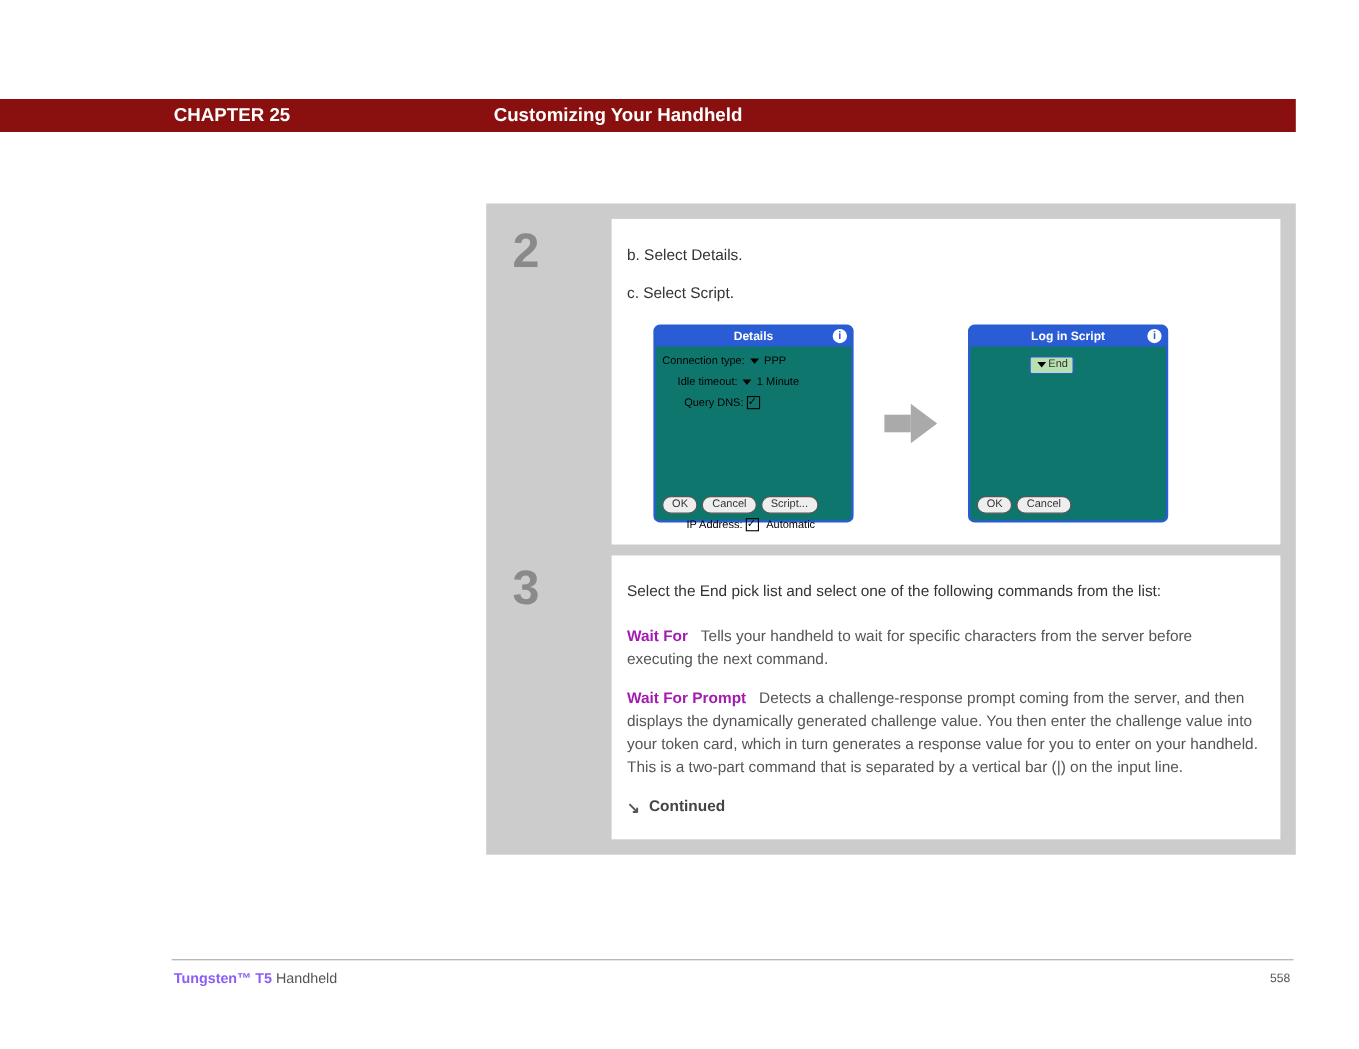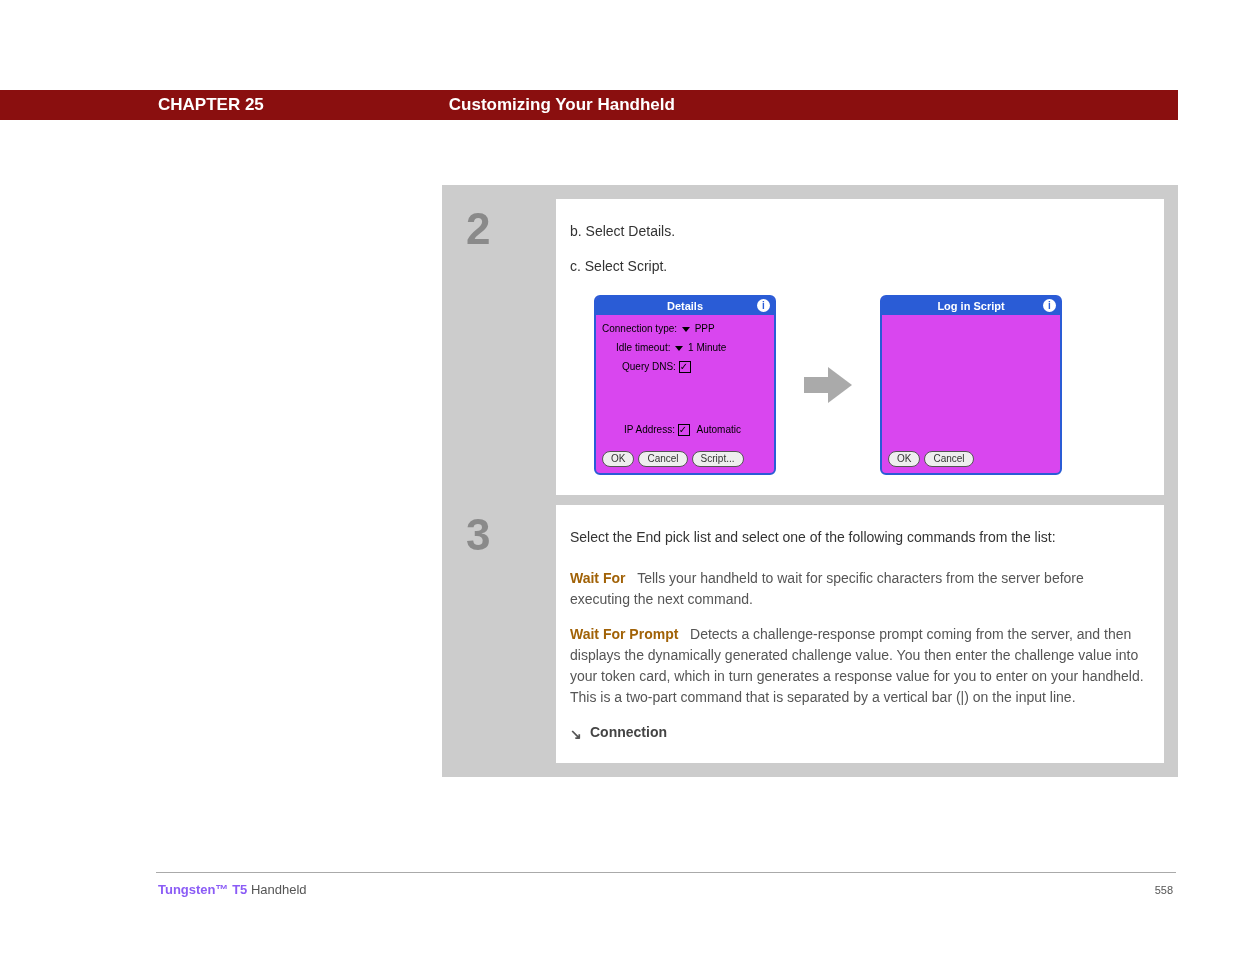--- a/index.html
+++ b/index.html
@@ -70,21 +70,21 @@
     align-items: center;
     justify-content: flex-start;
     gap: 28px;
     margin-left: 24px;
   }
   .palm-window {
     width: 182px;
     height: 180px;
     border: 2px solid #2a5cd6;
     border-radius: 6px;
-    background: #d946ef;
+    background: #0f766e;
     position: relative;
     box-sizing: border-box;
     font-family: Arial, Helvetica, sans-serif;
   }
   .palm-titlebar {
     background: #2a5cd6;
     color: #fff;
     height: 18px;
     display: flex;
     align-items: center;
@@ -184,21 +184,21 @@
   }
   .arrow-big-head {
     position:absolute;
     left:24px; top:0;
     width:0; height:0;
     border-top:18px solid transparent;
     border-bottom:18px solid transparent;
     border-left:24px solid #aaa;
   }
   .cmd-block { margin: 0 0 14px 0; color:#555; }
-  .cmd-name { font-weight: bold; color:#a16207; }
+  .cmd-name { font-weight: bold; color:#a21caf; }
   .continued-row {
     display:flex;
     align-items:center;
     gap:6px;
     font-weight:bold;
     color:#444;
     margin-top: 4px;
   }
   .cont-arrow {
     width:14px; height:14px;
@@ -267,21 +267,21 @@
             <div class="palm-row" style="padding-left:14px;">
               <span class="palm-label">Idle timeout:</span>
               <span class="pick-arrow"></span>
               <span>1 Minute</span>
             </div>
             <div class="palm-row" style="padding-left:20px;">
               <span class="palm-label">Query DNS:</span>
               <span class="palm-check"></span>
             </div>
             <div class="palm-spacer"></div>
-            <div class="palm-row" style="padding-left:22px;">
+            <div class="palm-row" style="padding-left:22px;margin-top:48px;">
               <span class="palm-label">IP Address:</span>
               <span class="palm-check"></span>
               <span style="margin-left:4px;">Automatic</span>
             </div>
           </div>
           <div class="palm-buttons">
             <div class="palm-btn">OK</div>
             <div class="palm-btn">Cancel</div>
             <div class="palm-btn">Script...</div>
           </div>
@@ -290,20 +290,26 @@
         <div class="arrow-big">
           <div class="arrow-big-stem"></div>
           <div class="arrow-big-head"></div>
         </div>
 
         <div class="palm-window">
           <div class="palm-titlebar">
             <span>Log in Script</span>
             <span class="palm-info-icon">i</span>
           </div>
+          <div class="script-body">
+            <div class="script-pick">
+              <span class="pick-arrow"></span>
+              <span>End</span>
+            </div>
+          </div>
           <div class="palm-buttons">
             <div class="palm-btn">OK</div>
             <div class="palm-btn">Cancel</div>
           </div>
         </div>
 
       </div>
     </div>
   </div>
 
@@ -317,21 +323,21 @@
       <p class="cmd-block">
         <span class="cmd-name">Wait For</span>&nbsp;&nbsp;&nbsp;<span>Tells your handheld to wait for specific characters from the server before executing the next command.</span>
       </p>
 
       <p class="cmd-block">
         <span class="cmd-name">Wait For Prompt</span>&nbsp;&nbsp;&nbsp;<span>Detects a challenge-response prompt coming from the server, and then displays the dynamically generated challenge value. You then enter the challenge value into your token card, which in turn generates a response value for you to enter on your handheld. This is a two-part command that is separated by a vertical bar (|) on the input line.</span>
       </p>
 
       <div class="continued-row">
         <span class="cont-arrow"></span>
-        <span>Connection</span>
+        <span>Continued</span>
       </div>
     </div>
   </div>
 
 </div>
 
 <div class="footer-rule"></div>
 <div class="footer-left">
   <b>Tungsten™ T5</b><span> Handheld</span>
 </div>

